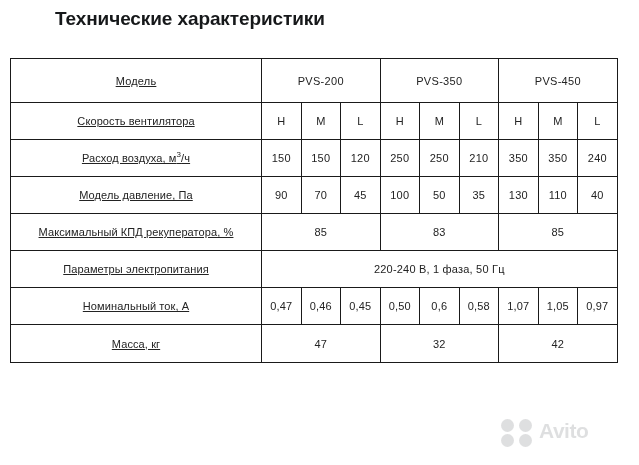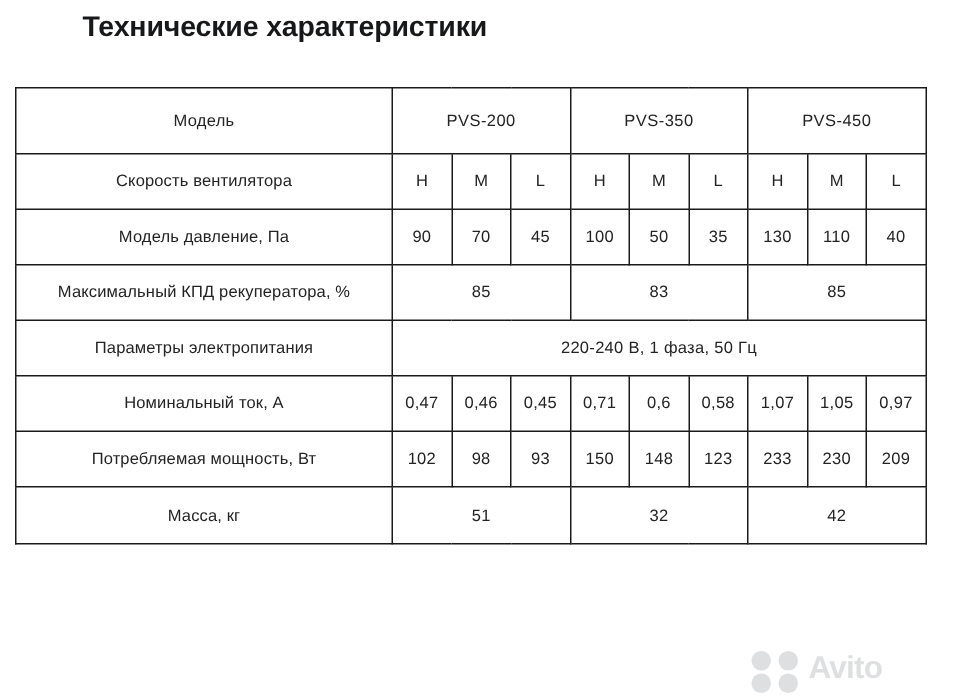--- a/index.html
+++ b/index.html
@@ -56,20 +56,21 @@
   
   col.c-label { width: 251px; }
   col.c-sub { width: 39.5px; }
 
   td.label, th.label {
     text-align: left;
     padding-left: 18px;
     font-size: 11.5px;
     color: #232323;
     letter-spacing: 0.1px;
+    text-decoration: underline;
   }
 
   th.model-head {
     font-weight: bold;
     font-size: 12px;
     color: #16181a;
     letter-spacing: 0.2px;
   }
   th.group-head {
     font-weight: bold;
@@ -104,21 +105,21 @@
   sup.unit {
     font-size: 8px;
     vertical-align: super;
     line-height: 0;
   }
 
   
   #watermark {
     position: absolute;
     right: 8px;
-    bottom: 0;
+    bottom: 15px;
     width: 132px;
     height: 34px;
     opacity: 0.17;
     pointer-events: none;
     user-select: none;
   }
   #watermark .wm-text {
     position: absolute;
     left: 40px;
     top: 3px;
@@ -169,20 +170,32 @@
           <td class="speed-cell">M</td>
           <td class="speed-cell">L</td>
           <td class="speed-cell">H</td>
           <td class="speed-cell">M</td>
           <td class="speed-cell">L</td>
           <td class="speed-cell">H</td>
           <td class="speed-cell">M</td>
           <td class="speed-cell">L</td>
         </tr>
         <tr class="r-data">
+          <td class="label"><span>Расход воздуха, м</span><sup class="unit">3</sup><span>/ч</span></td>
+          <td class="num">150</td>
+          <td class="num">150</td>
+          <td class="num">120</td>
+          <td class="num">250</td>
+          <td class="num">250</td>
+          <td class="num">210</td>
+          <td class="num">350</td>
+          <td class="num">350</td>
+          <td class="num">240</td>
+        </tr>
+        <tr class="r-data">
           <td class="label">Модель давление, Па</td>
           <td class="num">90</td>
           <td class="num">70</td>
           <td class="num">45</td>
           <td class="num">100</td>
           <td class="num">50</td>
           <td class="num">35</td>
           <td class="num">130</td>
           <td class="num">110</td>
           <td class="num">40</td>
@@ -195,42 +208,30 @@
         </tr>
         <tr class="r-span">
           <td class="label">Параметры электропитания</td>
           <td class="wide" colspan="9">220-240 В, 1 фаза, 50 Гц</td>
         </tr>
         <tr class="r-data">
           <td class="label">Номинальный ток, А</td>
           <td class="num">0,47</td>
           <td class="num">0,46</td>
           <td class="num">0,45</td>
-          <td class="num">0,71</td>
+          <td class="num">0,50</td>
           <td class="num">0,6</td>
           <td class="num">0,58</td>
           <td class="num">1,07</td>
           <td class="num">1,05</td>
           <td class="num">0,97</td>
         </tr>
-        <tr class="r-data">
-          <td class="label">Потребляемая мощность, Вт</td>
-          <td class="num">102</td>
-          <td class="num">98</td>
-          <td class="num">93</td>
-          <td class="num">150</td>
-          <td class="num">148</td>
-          <td class="num">123</td>
-          <td class="num">233</td>
-          <td class="num">230</td>
-          <td class="num">209</td>
-        </tr>
         <tr class="r-mass">
           <td class="label">Масса, кг</td>
-          <td class="wide" colspan="3">51</td>
+          <td class="wide" colspan="3">47</td>
           <td class="wide" colspan="3">32</td>
           <td class="wide" colspan="3">42</td>
         </tr>
       </tbody>
   </table>
 </div>
 
 <div id="watermark">
   <span class="wm-dot d1"></span>
   <span class="wm-dot d2"></span>

